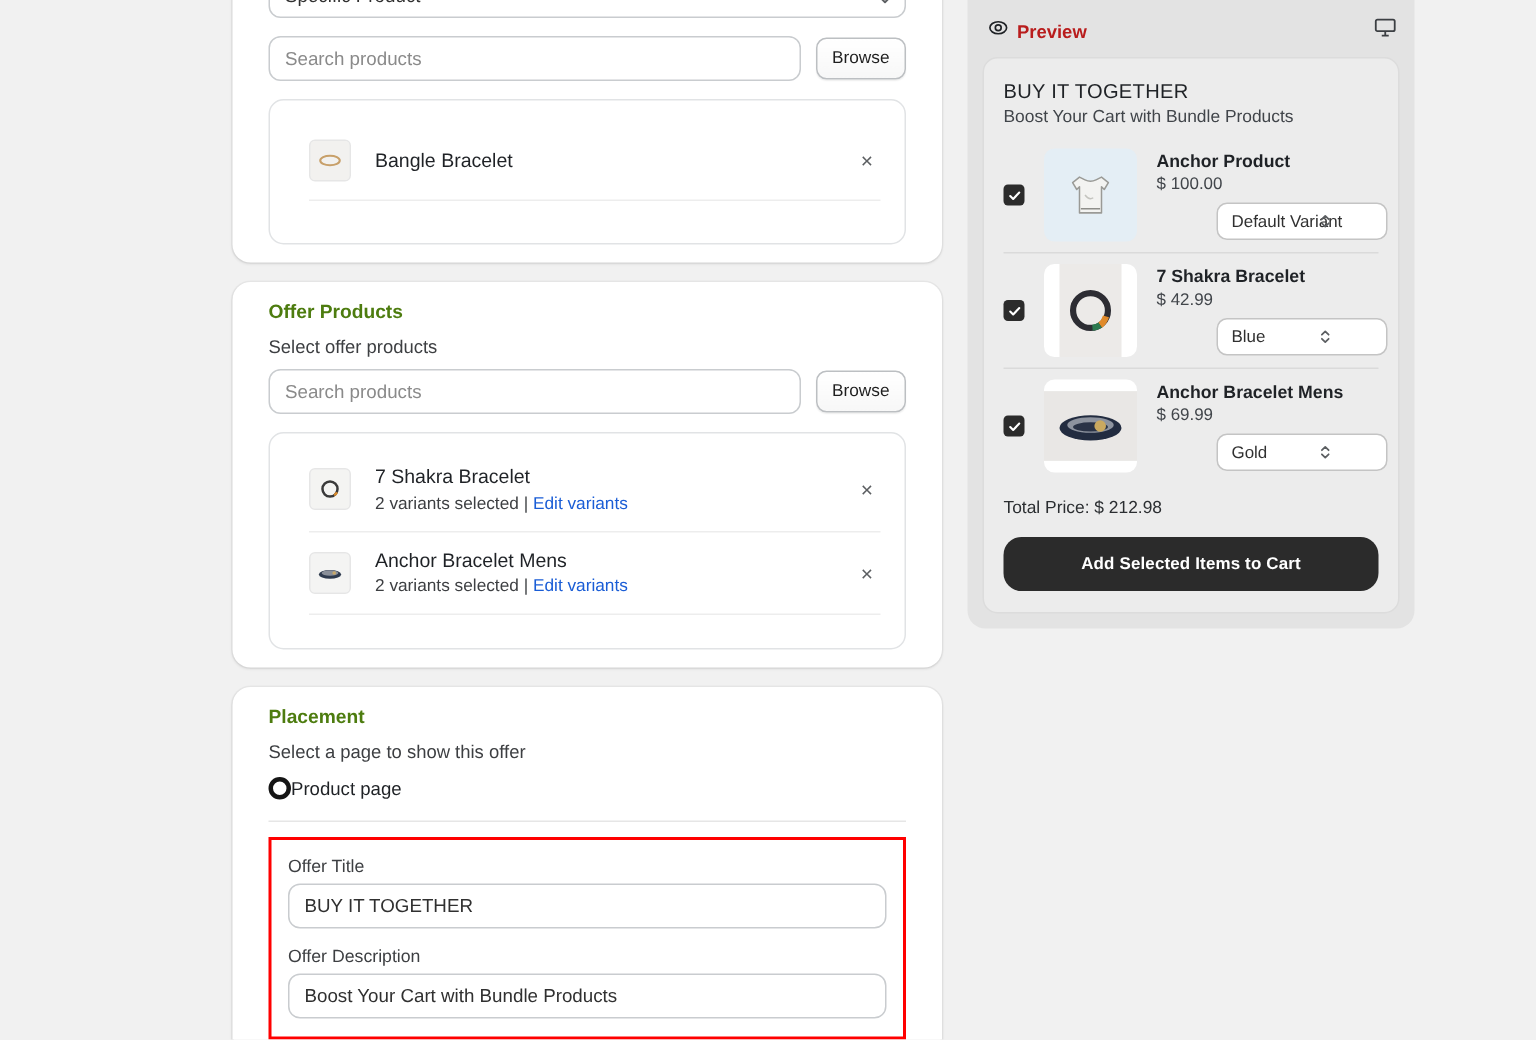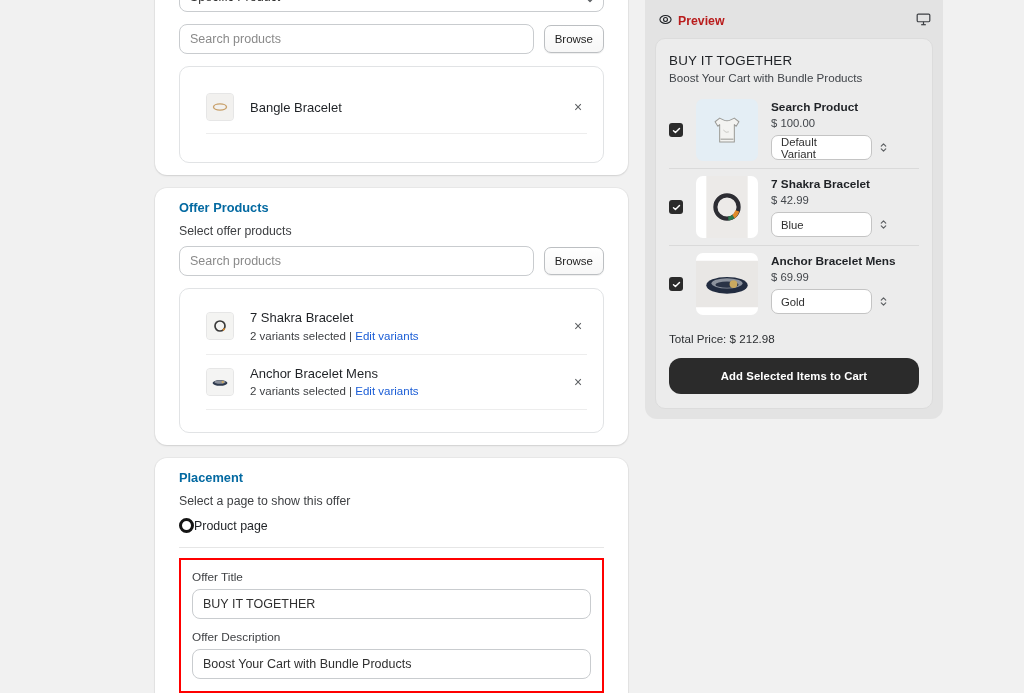--- a/index.html
+++ b/index.html
@@ -79,21 +79,21 @@
   .prod-text { margin-left: 16px; flex: 1; }
   .prod-title { font-size: 13px; color: #1f2226; line-height: 1.35; }
   .prod-sub { font-size: 11.5px; color: #3d3f42; line-height: 1.4; margin-top: 1px; }
   .link { color: #1a5dd6; cursor: pointer; }
   .x-btn {
     width: 18px; height: 18px; color: #5c5f62; font-size: 14px;
     display: flex; align-items: center; justify-content: center;
     cursor: pointer; flex: 0 0 auto;
   }
 
-  .sec-title { font-size: 12.8px; font-weight: bold; color: #0369a1; }
+  .sec-title { font-size: 12.8px; font-weight: bold; color: #4d7c0f; }
   .sec-sub { font-size: 12.3px; color: #3d3f42; margin-top: 9px; margin-bottom: 8px; }
 
   
   .radio-row { display: flex; align-items: center; margin-top: 10px; }
   .radio {
     width: 15px; height: 15px; border-radius: 50%;
     border: 3.5px solid #151515; background: #fff;
     flex: 0 0 auto;
   }
   .radio-label { font-size: 12.4px; color: #1f2226; }
@@ -140,24 +140,24 @@
   .pv-thumb {
     width: 62px; height: 62px; border-radius: 7px;
     margin-left: 13px; flex: 0 0 auto; overflow: hidden;
     display: flex; align-items: center; justify-content: center;
   }
   .pv-meta { margin-left: 13px; flex: 1; }
   .pv-name { font-size: 11.8px; font-weight: bold; color: #1f2226; }
   .pv-price { font-size: 11.3px; color: #41454a; margin-top: 3px; }
   .pv-sel-wrap { position: relative; margin-top: 6px; width: 125px; }
   .pv-sel {
-    width: 101px; height: 25px;
+    width: 114px; height: 25px;
     border: 1px solid #c4c4c4; border-radius: 7px;
     background: #fff; font-size: 11.3px; color: #303030;
-    padding: 0 24px 0 9px; display: flex; align-items: center;
+    padding: 0 24px 0 9px; display: flex; align-items: center; margin-left: 40px;
   }
   .pv-chev {
     position: absolute; right: 8px; top: 50%; transform: translateY(-50%);
     width: 10px; height: 14px; color: #5c5f62;
     display: flex; align-items: center; justify-content: center;
   }
   .pv-total { font-size: 11.6px; color: #2b2e31; margin-top: 10px; }
   .pv-cta {
     margin-top: 13px; width: 100%; height: 36px;
     background: #2b2b2b; color: #fff; border: none; border-radius: 12px;
@@ -320,21 +320,21 @@
             </svg>
         </span>
         <span class="pv-thumb" style="background:#e4eef5;">
           <svg viewBox="0 0 48 48" width="44" height="44">
             <path d="M16 11 L11 15 L14 20 L16 18 V37 H32 V18 L34 20 L37 15 L32 11 L28 13 Q24 15 20 13 Z" fill="#f3f3f1" stroke="#9a9a96" stroke-width="1.1" stroke-linejoin="round"></path>
             <path d="M17 34 h14" stroke="#8e8e8a" stroke-width="1" fill="none"></path>
             <path d="M20 24 q3 4 6 2" stroke="#c4c4bf" stroke-width="1" fill="none"></path>
           </svg>
         </span>
         <span class="pv-meta">
-          <div class="pv-name">Search Product</div>
+          <div class="pv-name">Anchor Product</div>
           <div class="pv-price">$ 100.00</div>
           <span class="pv-sel-wrap" style="display:block;">
             <span class="pv-sel">Default Variant</span>
             <span class="pv-chev">
               <svg viewBox="0 0 10 14" width="9" height="13" fill="none" stroke="currentColor" stroke-width="1.3" stroke-linecap="round" stroke-linejoin="round">
                   <path d="M2.5 5.5 L5 3 L7.5 5.5"></path>
                   <path d="M2.5 8.5 L5 11 L7.5 8.5"></path>
                 </svg>
             </span>
           </span>

